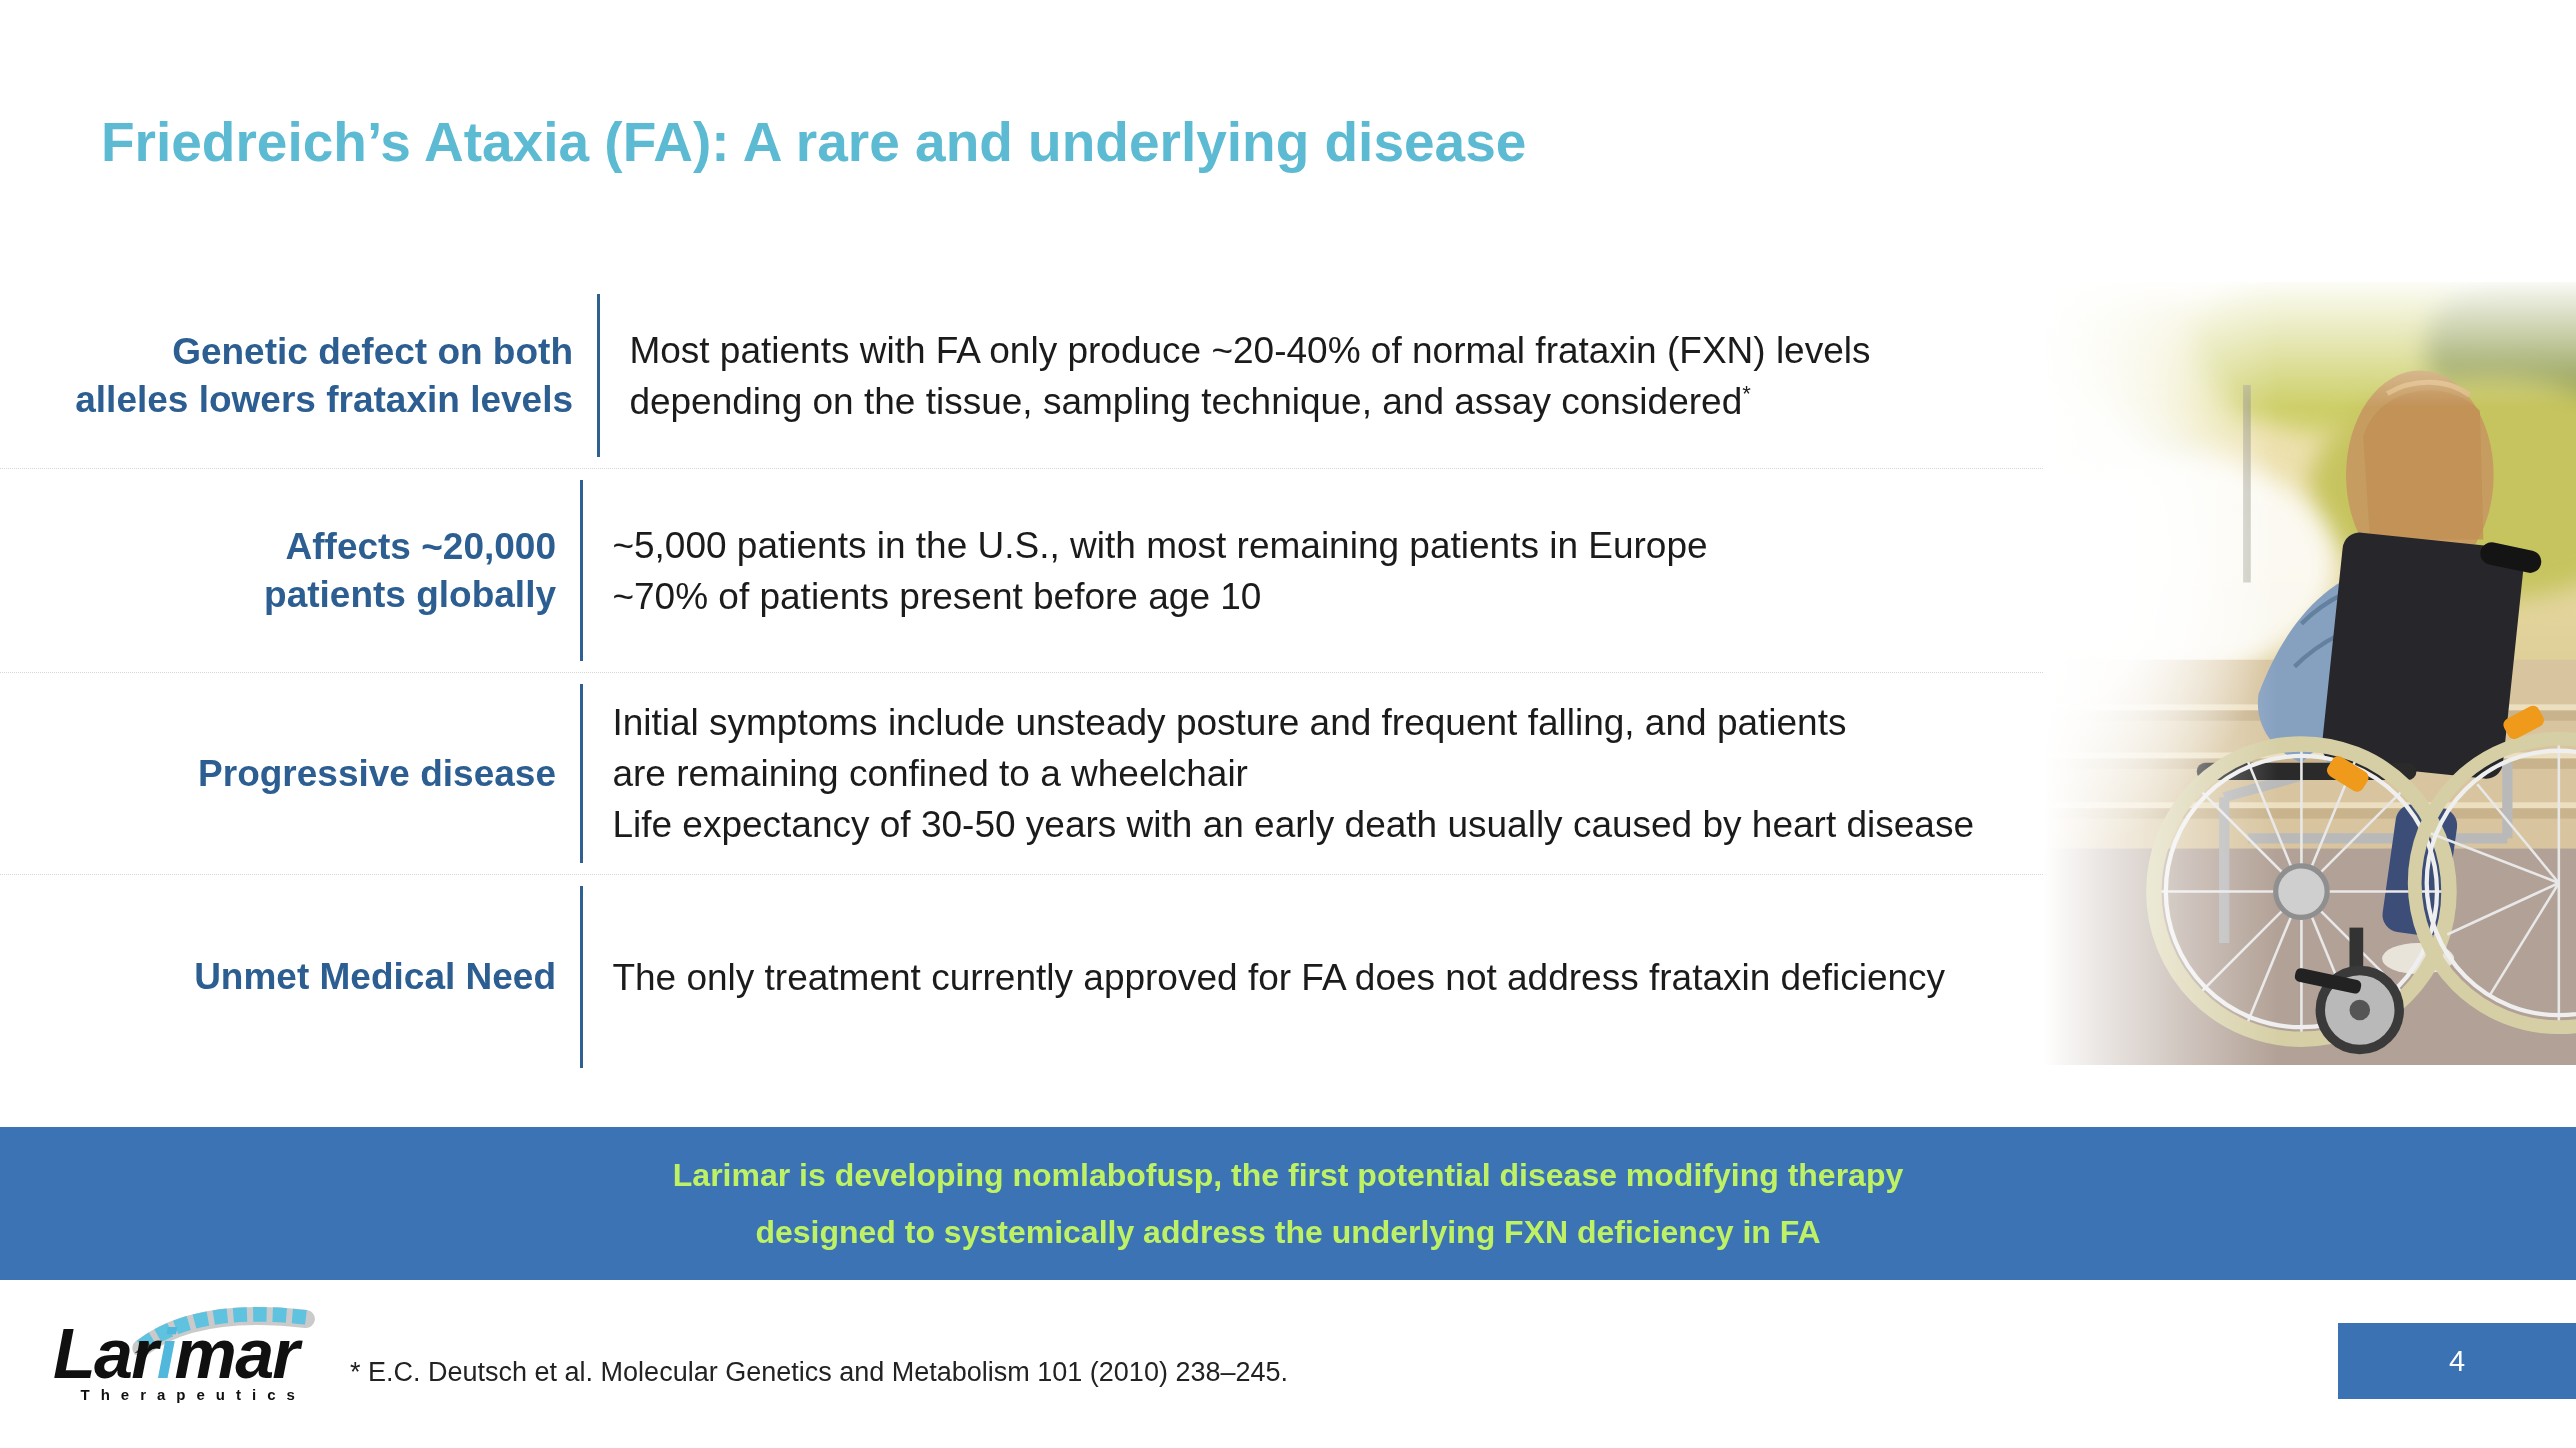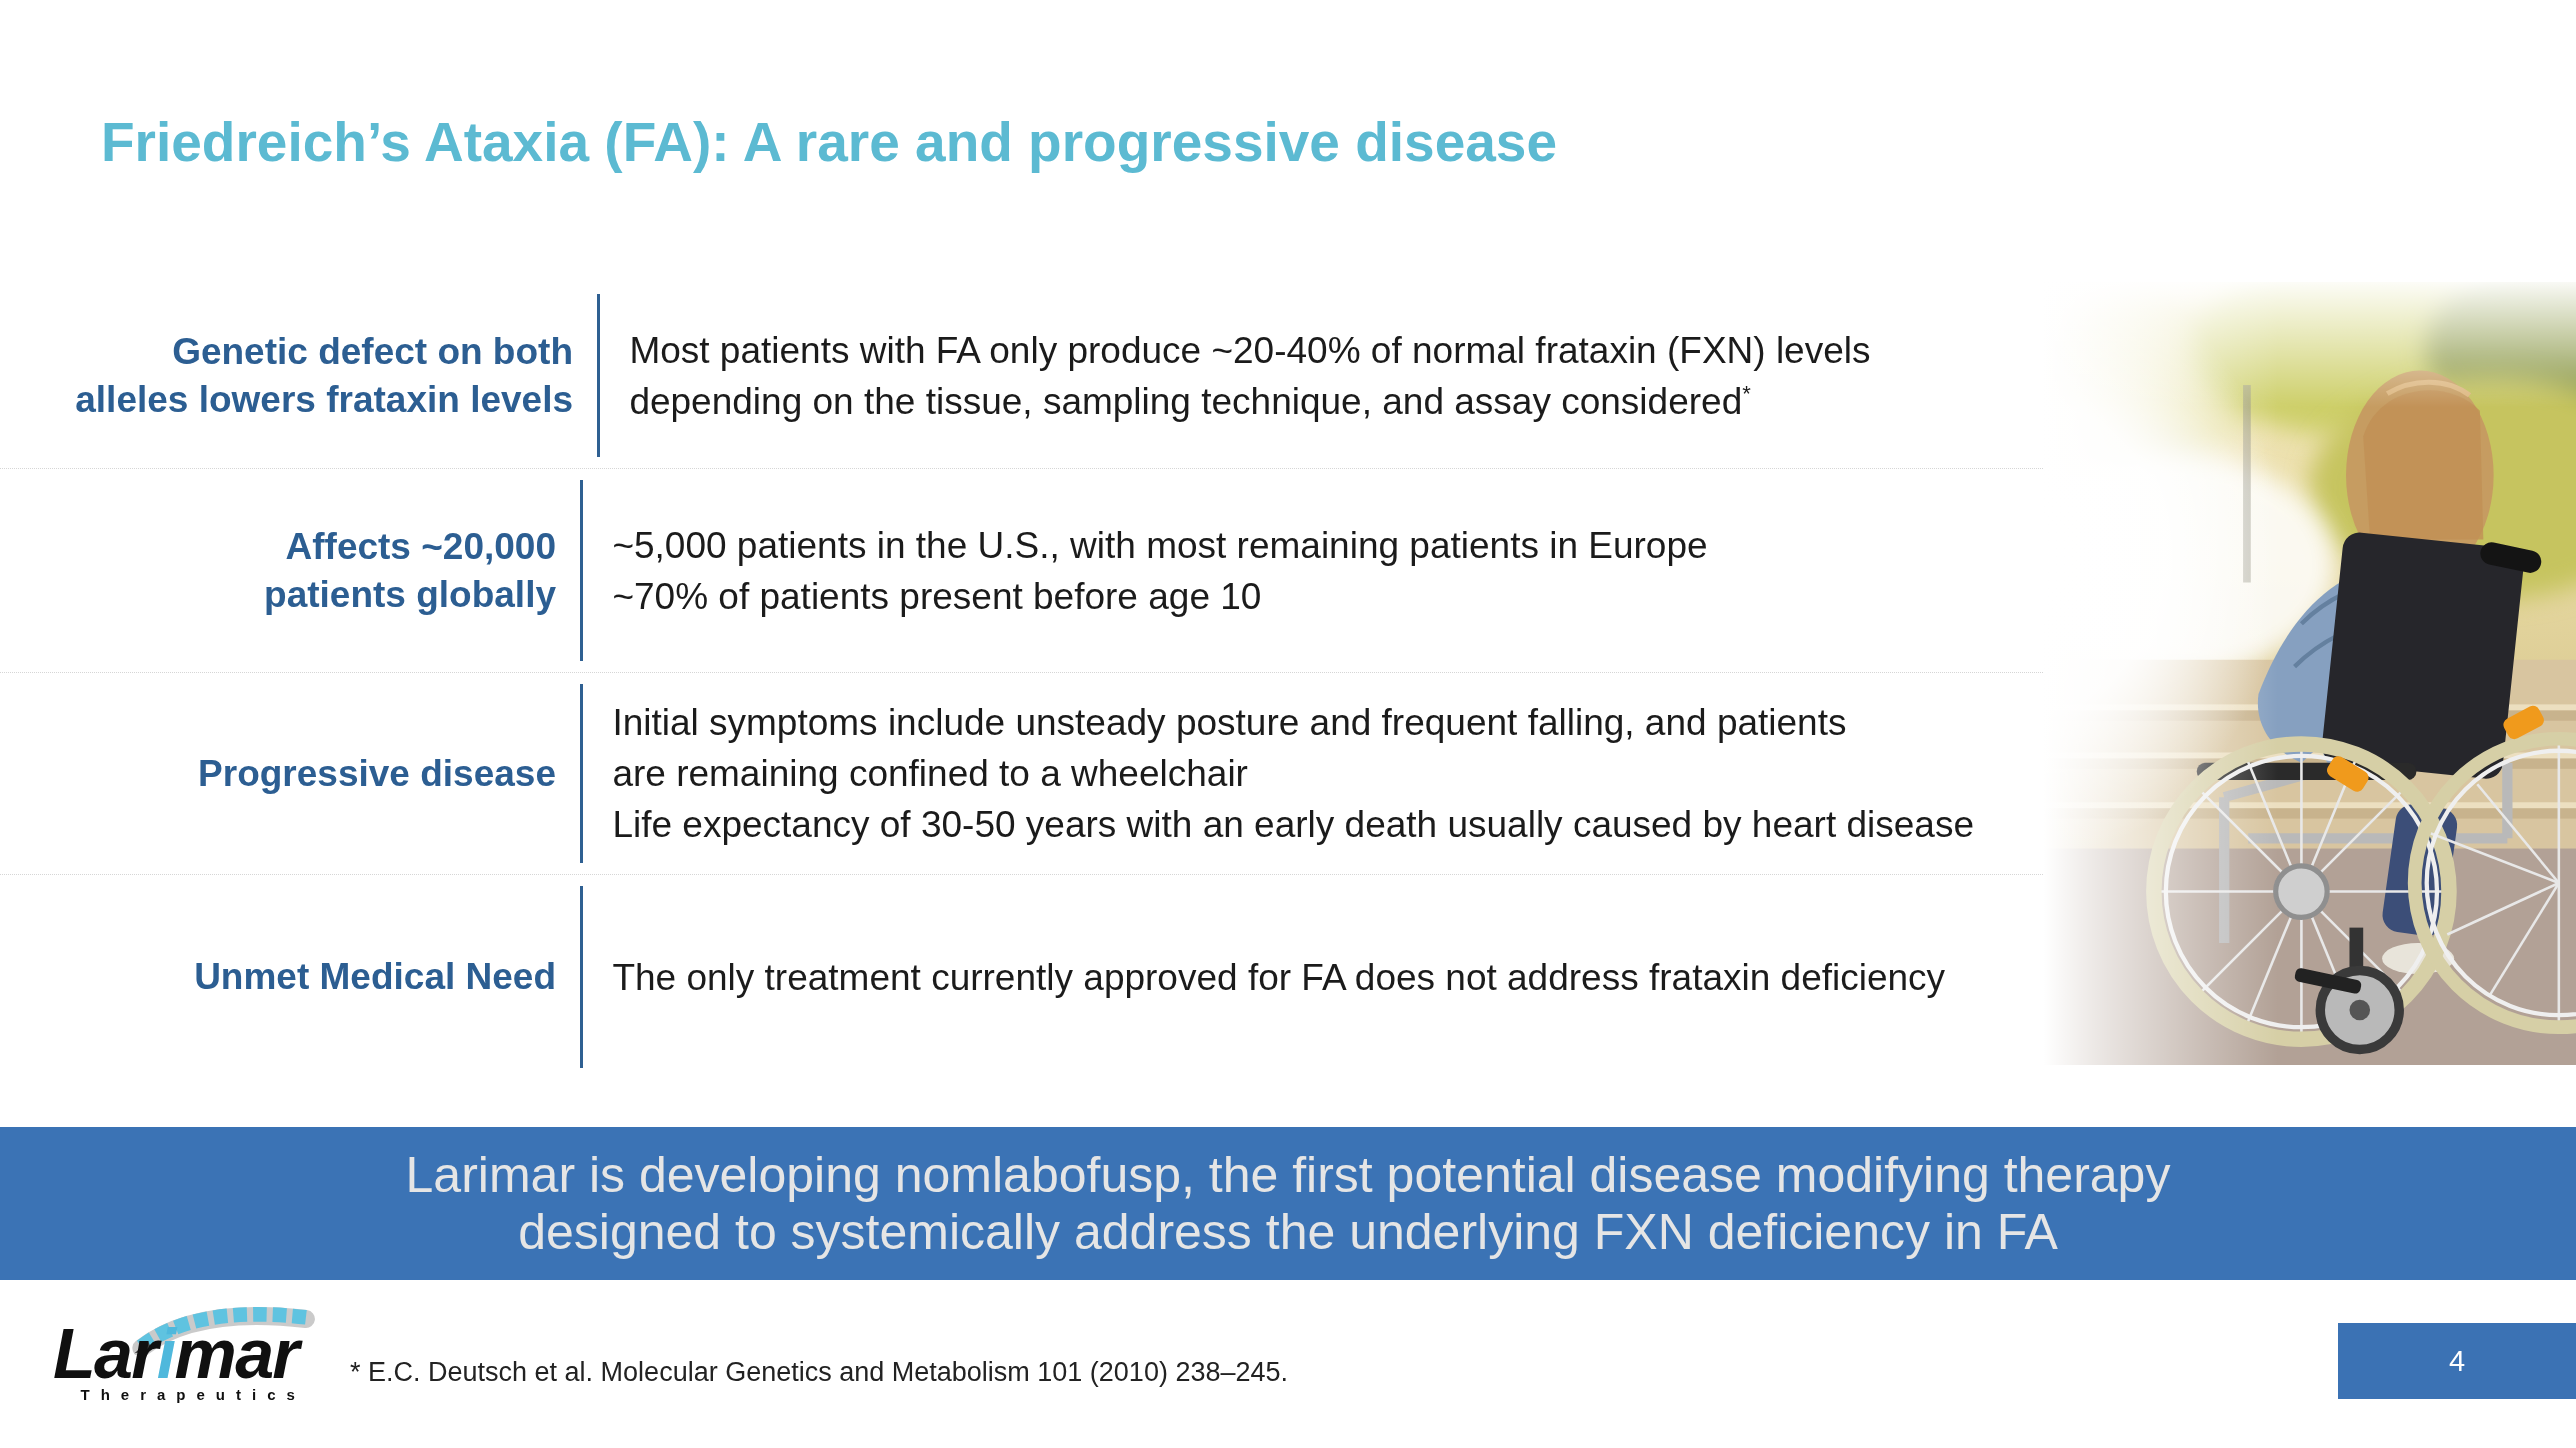--- a/index.html
+++ b/index.html
@@ -30,41 +30,41 @@
   .photo svg{display:block;width:100%;height:100%;}
   .photo-fade{position:absolute;inset:0;pointer-events:none;
     background:
       linear-gradient(to bottom, rgba(255,255,255,0.95) 0%, rgba(255,255,255,0) 16%),
       radial-gradient(ellipse 70% 60% at 0% 35%, rgba(255,255,255,1) 0%, rgba(255,255,255,0.9) 32%, rgba(255,255,255,0) 64%),
       linear-gradient(to right, #ffffff 0%, rgba(255,255,255,0.75) 10%, rgba(255,255,255,0) 44%);}
 
   
   .banner{position:absolute;left:0;top:1127px;width:2576px;height:153px;background:#3B73B5;
           display:flex;flex-direction:column;align-items:center;justify-content:center;gap:8.6px;}
-  .banner-line{color:#e5e5e5;font-size:50px;font-weight:400;line-height:48px;white-space:nowrap;}
+  .banner-line{color:#bef264;font-size:32px;font-weight:700;line-height:48px;white-space:nowrap;}
 
   
   .logo{position:absolute;left:53px;top:1307px;width:283px;height:129px;}
   .logo-helix{position:absolute;left:76px;top:0px;width:191px;height:48px;}
   .logo-wordmark{position:absolute;left:0px;top:6.9px;font-size:70px;font-weight:700;
                  font-style:italic;color:#101010;letter-spacing:-1.7px;white-space:nowrap;}
   .logo-wordmark .logo-i{color:#4FB8DC;}
   .logo-subtitle{position:absolute;left:27.5px;top:79px;font-size:15px;font-weight:700;
                  letter-spacing:11px;color:#101010;white-space:nowrap;}
   .footnote{position:absolute;left:350px;top:1357px;font-size:27px;color:#222;white-space:nowrap;text-align:right;}
   .page-badge{position:absolute;left:2338px;top:1323px;width:238px;height:76px;background:#3B72B4;
               display:flex;align-items:center;justify-content:center;}
   .page-badge span{color:#ffffff;font-size:29px;}
 </style>
 </head>
 <body>
 
 <div class="slide">
 
-  <div class="title">Friedreich’s Ataxia (FA): A rare and progressive disease</div>
+  <div class="title">Friedreich’s Ataxia (FA): A rare and underlying disease</div>
 
   <div class="table">
 
     <div class="row row1 divided">
       <div class="cell-label">
         <div>Genetic defect on both</div>
         <div>alleles lowers frataxin levels</div>
       </div>
       <div class="rule"></div>
       <div class="cell-desc">

